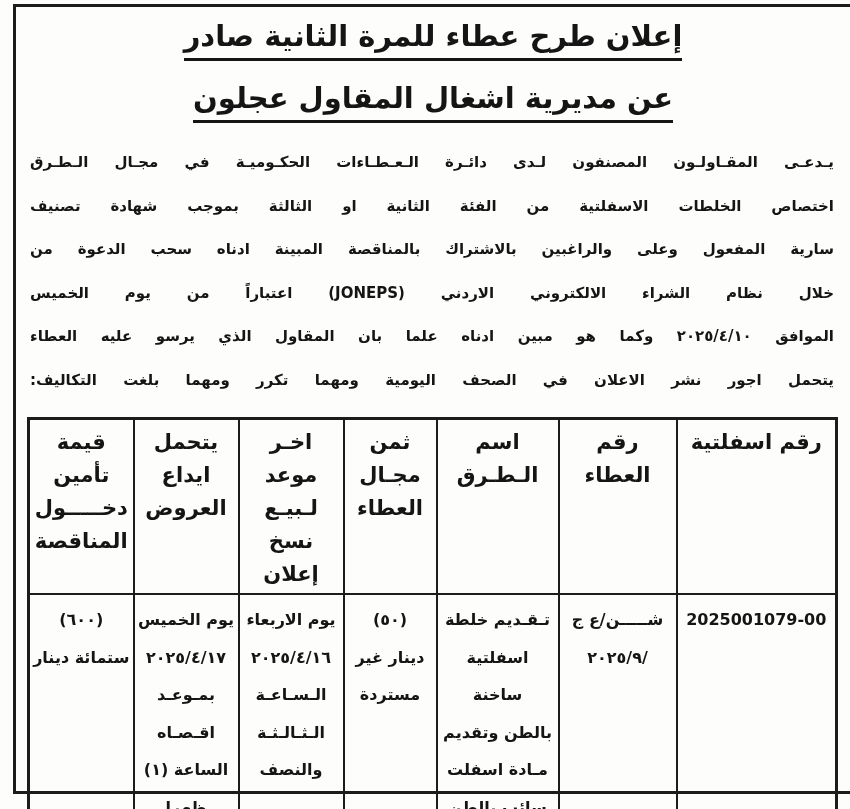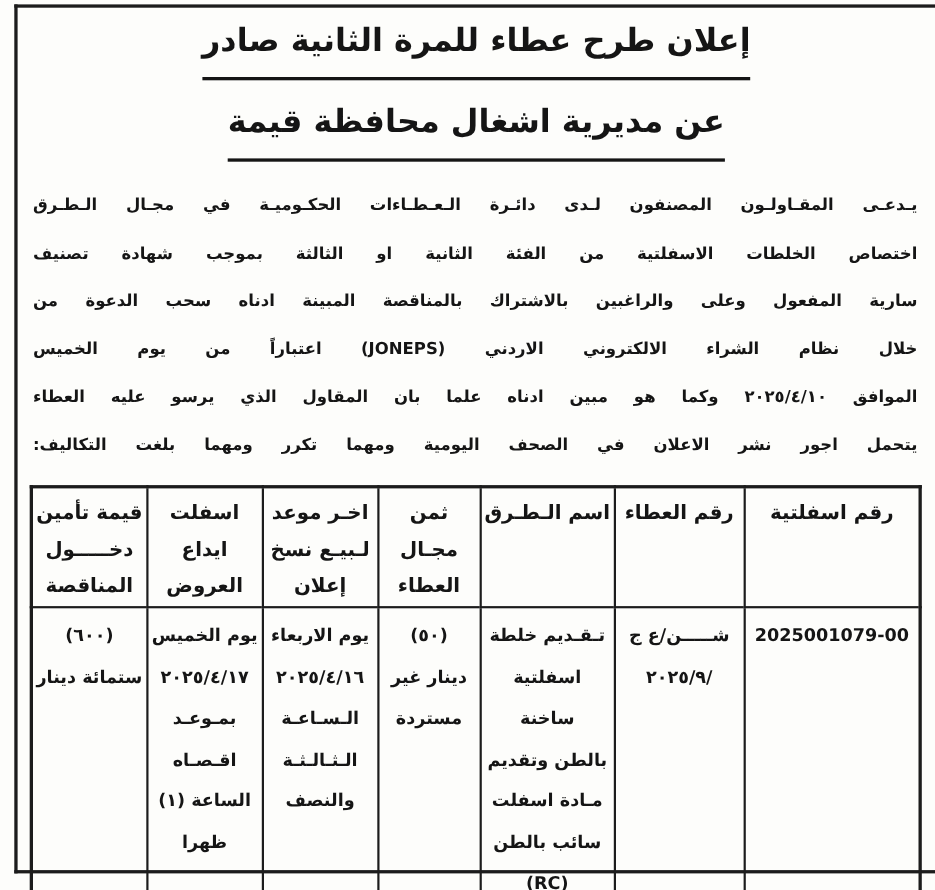--- a/index.html
+++ b/index.html
@@ -22,21 +22,21 @@
   }
   .title{
     text-align:center;
     font-size:29px;
     margin-top:12px;
   }
   .title + .title{margin-top:20px;}
   .title span{
     display:inline-block;
     border-bottom:3px solid #151515;
-    padding-bottom:17px;
+    padding-bottom:5px;
   }
   .body-text{
     margin:18px 16px 0 14px;
     font-size:15px;
     line-height:43.5px;
     text-align:justify;
     text-align-last:justify;
     white-space:pre-line;
   }
   table.tender{
@@ -47,21 +47,21 @@
   }
   table.tender th, table.tender td{
     border:2px solid #1c1c1c;
     text-align:center;
     vertical-align:top;
     white-space:pre-line;
     padding:6px 2px 2px 2px;
     overflow:hidden;
   }
   table.tender th{
-    font-size:18px;
+    font-size:21px;
     line-height:33px;
     height:90px;
     font-weight:bold;
   }
   table.tender td{
     font-size:16px;
     line-height:37.5px;
     height:200px;
   }
   td.inv-no{
@@ -75,21 +75,21 @@
 </head>
 <body>
 
 <div class="page">
   <div class="frame">
 
     <div class="title">
       <span>إعلان طرح عطاء للمرة الثانية صادر</span>
     </div>
     <div class="title">
-      <span>عن مديرية اشغال محافظة قيمة</span>
+      <span>عن مديرية اشغال المقاول عجلون</span>
     </div>
 
     <div class="body-text">يـدعـى المقـاولـون المصنفون لـدى دائـرة الـعـطـاءات الحكـوميـة في مجـال الـطـرق
 اختصاص الخلطات الاسفلتية من الفئة الثانية او الثالثة بموجب شهادة تصنيف
 سارية المفعول وعلى والراغبين بالاشتراك بالمناقصة المبينة ادناه سحب الدعوة من
 خلال نظام الشراء الالكتروني الاردني (JONEPS) اعتباراً من يوم الخميس
 الموافق ٢٠٢٥/٤/١٠ وكما هو مبين ادناه علما بان المقاول الذي يرسو عليه العطاء
 يتحمل اجور نشر الاعلان في الصحف اليومية ومهما تكرر ومهما بلغت التكاليف:</div>
 
     <table class="tender">
@@ -105,21 +105,21 @@
       <thead>
         <tr>
           <th>رقم اسفلتية</th>
           <th>رقم العطاء</th>
           <th>اسم الـطـرق</th>
           <th>ثمن مجـال
 العطاء</th>
           <th>اخـر موعد
 لـبيـع نسخ
 إعلان</th>
-          <th>اسفلت ايداع
+          <th>يتحمل ايداع
 العروض</th>
           <th>قيمة تأمين
 دخـــــول
 المناقصة</th>
         </tr>
       </thead>
       <tbody>
         <tr>
           <td class="inv-no">2025001079-00</td>
           <td>شـــــن/ع ج

